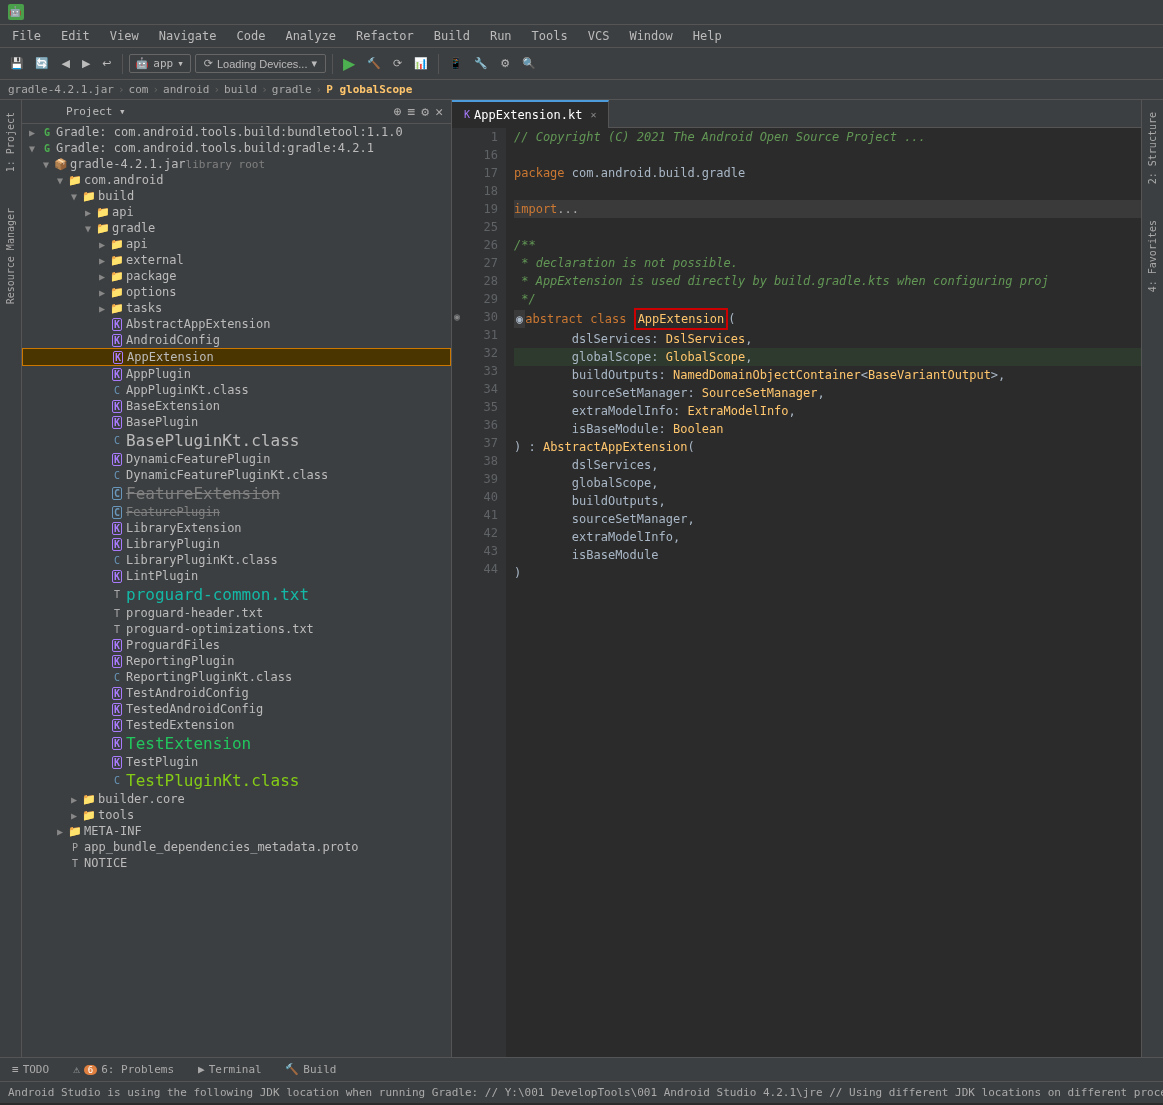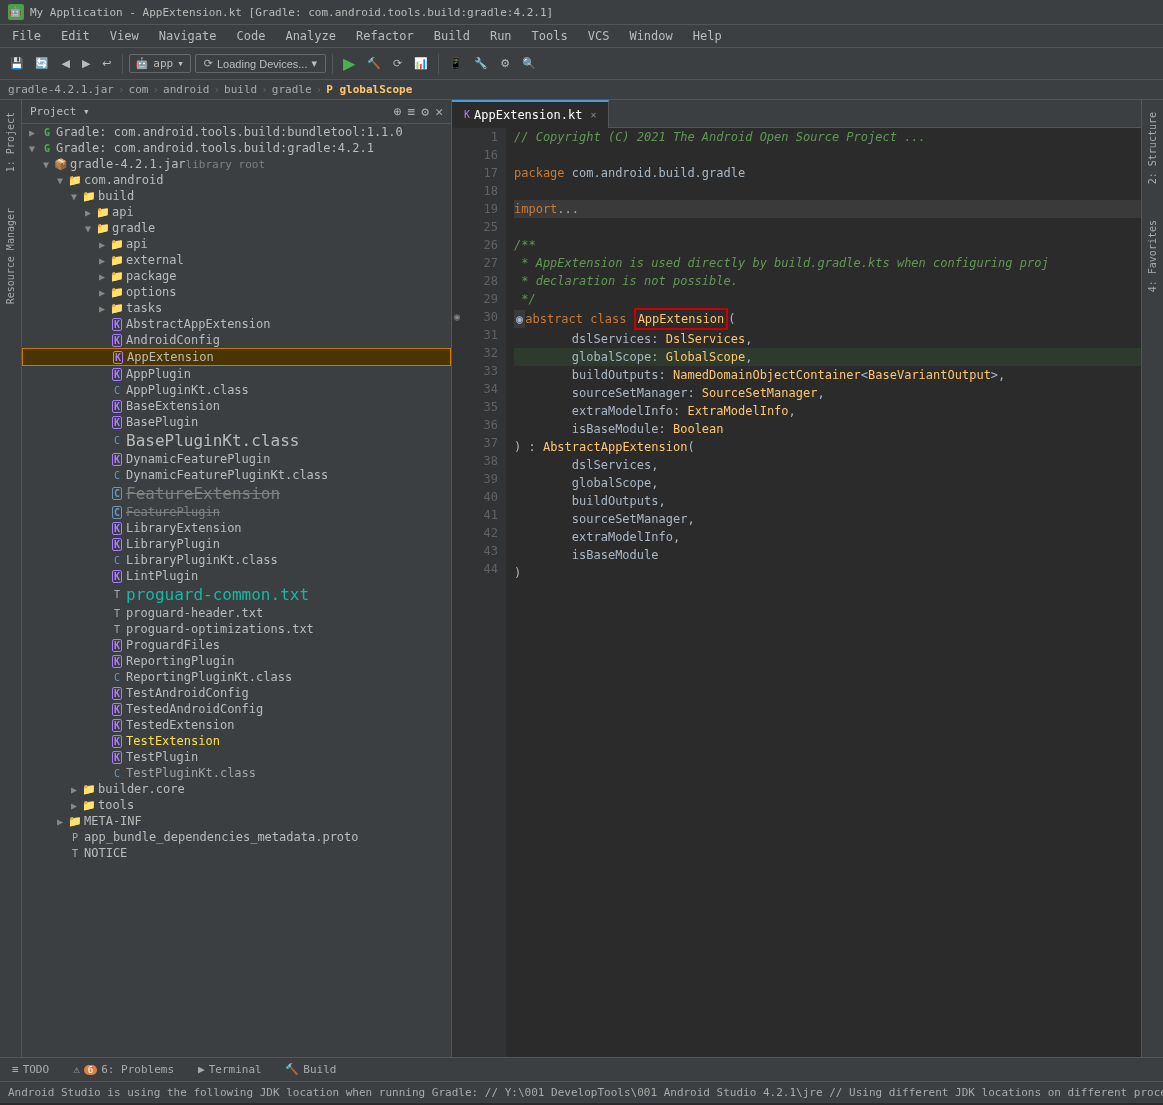--- a/index.html
+++ b/index.html
@@ -29,21 +29,21 @@
     
     #main-layout { display: flex; height: calc(1105px - 32px - 24px - 32px - 24px - 24px); }
 
     
     #left-sidebar-tabs { width: 22px; background: #3c3f41; border-right: 1px solid #555; display: flex; flex-direction: column; align-items: center; padding-top: 4px; }
     .sidebar-tab-vertical { writing-mode: vertical-rl; transform: rotate(180deg); font-size: 10px; color: #aaa; padding: 8px 2px; cursor: pointer; white-space: nowrap; }
 
     
     #project-panel { width: 430px; background: #3c3f41; border-right: 1px solid #555; display: flex; flex-direction: column; }
     #project-panel-header { padding: 4px 8px; background: #3c3f41; border-bottom: 1px solid #555; display: flex; align-items: center; justify-content: space-between; }
-    #project-panel-header .title { font-size: 11px; color: #bbbbbb; display: flex; align-items: center; gap: 4px; }
+    #project-panel-header .title { font-size: 11px; color: #bbbbbb; display: flex; align-items: center; gap: 4px; margin-left: 36px; }
 
     
     #tree { flex: 1; overflow-y: auto; overflow-x: hidden; font-size: 12px; }
 
     
     #right-panel { flex: 1; background: #2b2b2b; display: flex; flex-direction: column; }
     #editor-tabs { background: #3c3f41; border-bottom: 1px solid #555; display: flex; align-items: center; height: 28px; }
     .editor-tab { padding: 4px 12px; font-size: 12px; color: #aaa; cursor: pointer; border-right: 1px solid #555; display: flex; align-items: center; gap: 4px; height: 28px; }
     .editor-tab.active { background: #2b2b2b; color: #fff; border-top: 2px solid #4e9bdb; }
     .editor-tab .close-btn { color: #888; font-size: 10px; margin-left: 4px; cursor: pointer; }
@@ -87,21 +87,20 @@
       align-items: center;
       gap: 4px;
       border-radius: 2px;
     }
   </style>
 </head>
 <body>
 
 <div id="title-bar">
   <span class="app-icon">🤖</span>
-  <span>My Application - AppExtension.kt [Gradle: com.android.tools.build:gradle:4.2.1]</span>
 </div>
 
 <div id="menu-bar">
 <span>File</span>
     <span>Edit</span>
     <span>View</span>
     <span>Navigate</span>
     <span>Code</span>
     <span>Analyze</span>
     <span>Refactor</span>
@@ -433,35 +432,35 @@
       <span style="display:inline-block; width:74px; flex-shrink:0;"></span>
       <span style="display:inline-block; width:12px; text-align:center; color:#888; font-size:10px; flex-shrink:0;"></span>
       <span style="display:inline-block; width:18px; text-align:center; flex-shrink:0; font-size:11px;"><span style="color:#a97bff; font-size:10px; font-weight:bold; border:1px solid #a97bff; border-radius:2px; padding:0 1px;">K</span></span>
       <span style="color:#bbbbbb; font-size:12px;">TestedExtension</span>
 
     </div>
         <div style="display: flex; align-items: center; padding: 1px 0px; cursor: pointer; white-space: nowrap;">
       <span style="display:inline-block; width:74px; flex-shrink:0;"></span>
       <span style="display:inline-block; width:12px; text-align:center; color:#888; font-size:10px; flex-shrink:0;"></span>
       <span style="display:inline-block; width:18px; text-align:center; flex-shrink:0; font-size:11px;"><span style="color:#a97bff; font-size:10px; font-weight:bold; border:1px solid #a97bff; border-radius:2px; padding:0 1px;">K</span></span>
-      <span style="color:#fde047; font-size:12px;">TestExtension</span>
+      <span style="color:#22c55e; font-size:16px;">TestExtension</span>
 
     </div>
         <div style="display: flex; align-items: center; padding: 1px 0px; cursor: pointer; white-space: nowrap;">
       <span style="display:inline-block; width:74px; flex-shrink:0;"></span>
       <span style="display:inline-block; width:12px; text-align:center; color:#888; font-size:10px; flex-shrink:0;"></span>
       <span style="display:inline-block; width:18px; text-align:center; flex-shrink:0; font-size:11px;"><span style="color:#a97bff; font-size:10px; font-weight:bold; border:1px solid #a97bff; border-radius:2px; padding:0 1px;">K</span></span>
       <span style="color:#bbbbbb; font-size:12px;">TestPlugin</span>
 
     </div>
         <div style="display: flex; align-items: center; padding: 1px 0px; cursor: pointer; white-space: nowrap;">
       <span style="display:inline-block; width:74px; flex-shrink:0;"></span>
       <span style="display:inline-block; width:12px; text-align:center; color:#888; font-size:10px; flex-shrink:0;"></span>
       <span style="display:inline-block; width:18px; text-align:center; flex-shrink:0; font-size:11px;"><span style="color:#6897bb; font-size:10px;">C</span></span>
-      <span style="color:#a3a3a3; font-size:12px;">TestPluginKt.class</span>
+      <span style="color:#84cc16; font-size:16px;">TestPluginKt.class</span>
 
     </div>
         <div style="display: flex; align-items: center; padding: 1px 0px; cursor: pointer; white-space: nowrap;">
       <span style="display:inline-block; width:46px; flex-shrink:0;"></span>
       <span style="display:inline-block; width:12px; text-align:center; color:#888; font-size:10px; flex-shrink:0;">▶</span>
       <span style="display:inline-block; width:18px; text-align:center; flex-shrink:0; font-size:11px;"><span style="color:#c9a54a;">📁</span></span>
       <span style="color:#bbbbbb; font-size:12px;">builder.core</span>
 
     </div>
         <div style="display: flex; align-items: center; padding: 1px 0px; cursor: pointer; white-space: nowrap;">
@@ -547,22 +546,22 @@
         <div>44</div>
       </div>
       <div id="code-content" style="flex:1; padding-left:8px; line-height:18px; font-size:12px;">
         <div class="code-line"><span class="cm">// Copyright (C) 2021 The Android Open Source Project ...</span></div>
         <div class="code-line">&nbsp;</div>
         <div class="code-line"><span class="kw">package </span><span class="ty">com.android.build.gradle</span></div>
         <div class="code-line">&nbsp;</div>
         <div class="code-line" style="background:#3a3a3a;"><span class="kw">import</span> <span style="color:#aaa;">...</span></div>
         <div class="code-line">&nbsp;</div>
         <div class="code-line"><span class="cm">/**</span></div>
+        <div class="code-line"><span class="cm"> * declaration is not possible.</span></div>
         <div class="code-line"><span class="cm"> * AppExtension is used directly by build.gradle.kts when configuring proj</span></div>
-        <div class="code-line"><span class="cm"> * declaration is not possible.</span></div>
         <div class="code-line"><span class="cm"> */</span></div>
         <div class="code-line"><span style="background:#3a3a3a; display:inline-block; padding:0 2px;">◉</span> <span class="kw">abstract </span><span class="kw">class </span><span style="border:2px solid #cc0000; padding:0 2px; display:inline;"><span class="cl">AppExtension</span></span><span class="pu">(</span></div>
         <div class="code-line">&nbsp;&nbsp;&nbsp;&nbsp;&nbsp;&nbsp;&nbsp;&nbsp;<span class="ty">dslServices</span><span class="pu">: </span><span class="cl">DslServices</span><span class="pu">,</span></div>
         <div class="code-line" style="background:#2d3a2d;">&nbsp;&nbsp;&nbsp;&nbsp;&nbsp;&nbsp;&nbsp;&nbsp;<span class="ty">globalScope</span><span class="pu">: </span><span class="cl">GlobalScope</span><span class="pu">,</span></div>
         <div class="code-line">&nbsp;&nbsp;&nbsp;&nbsp;&nbsp;&nbsp;&nbsp;&nbsp;<span class="ty">buildOutputs</span><span class="pu">: </span><span class="cl">NamedDomainObjectContainer</span><span class="pu">&lt;</span><span class="cl">BaseVariantOutput</span><span class="pu">&gt;,</span></div>
         <div class="code-line">&nbsp;&nbsp;&nbsp;&nbsp;&nbsp;&nbsp;&nbsp;&nbsp;<span class="ty">sourceSetManager</span><span class="pu">: </span><span class="cl">SourceSetManager</span><span class="pu">,</span></div>
         <div class="code-line">&nbsp;&nbsp;&nbsp;&nbsp;&nbsp;&nbsp;&nbsp;&nbsp;<span class="ty">extraModelInfo</span><span class="pu">: </span><span class="cl">ExtraModelInfo</span><span class="pu">,</span></div>
         <div class="code-line">&nbsp;&nbsp;&nbsp;&nbsp;&nbsp;&nbsp;&nbsp;&nbsp;<span class="ty">isBaseModule</span><span class="pu">: </span><span class="cl">Boolean</span></div>
         <div class="code-line"><span class="pu">) : </span><span class="cl">AbstractAppExtension</span><span class="pu">(</span></div>
         <div class="code-line">&nbsp;&nbsp;&nbsp;&nbsp;&nbsp;&nbsp;&nbsp;&nbsp;<span class="ty">dslServices</span><span class="pu">,</span></div>

